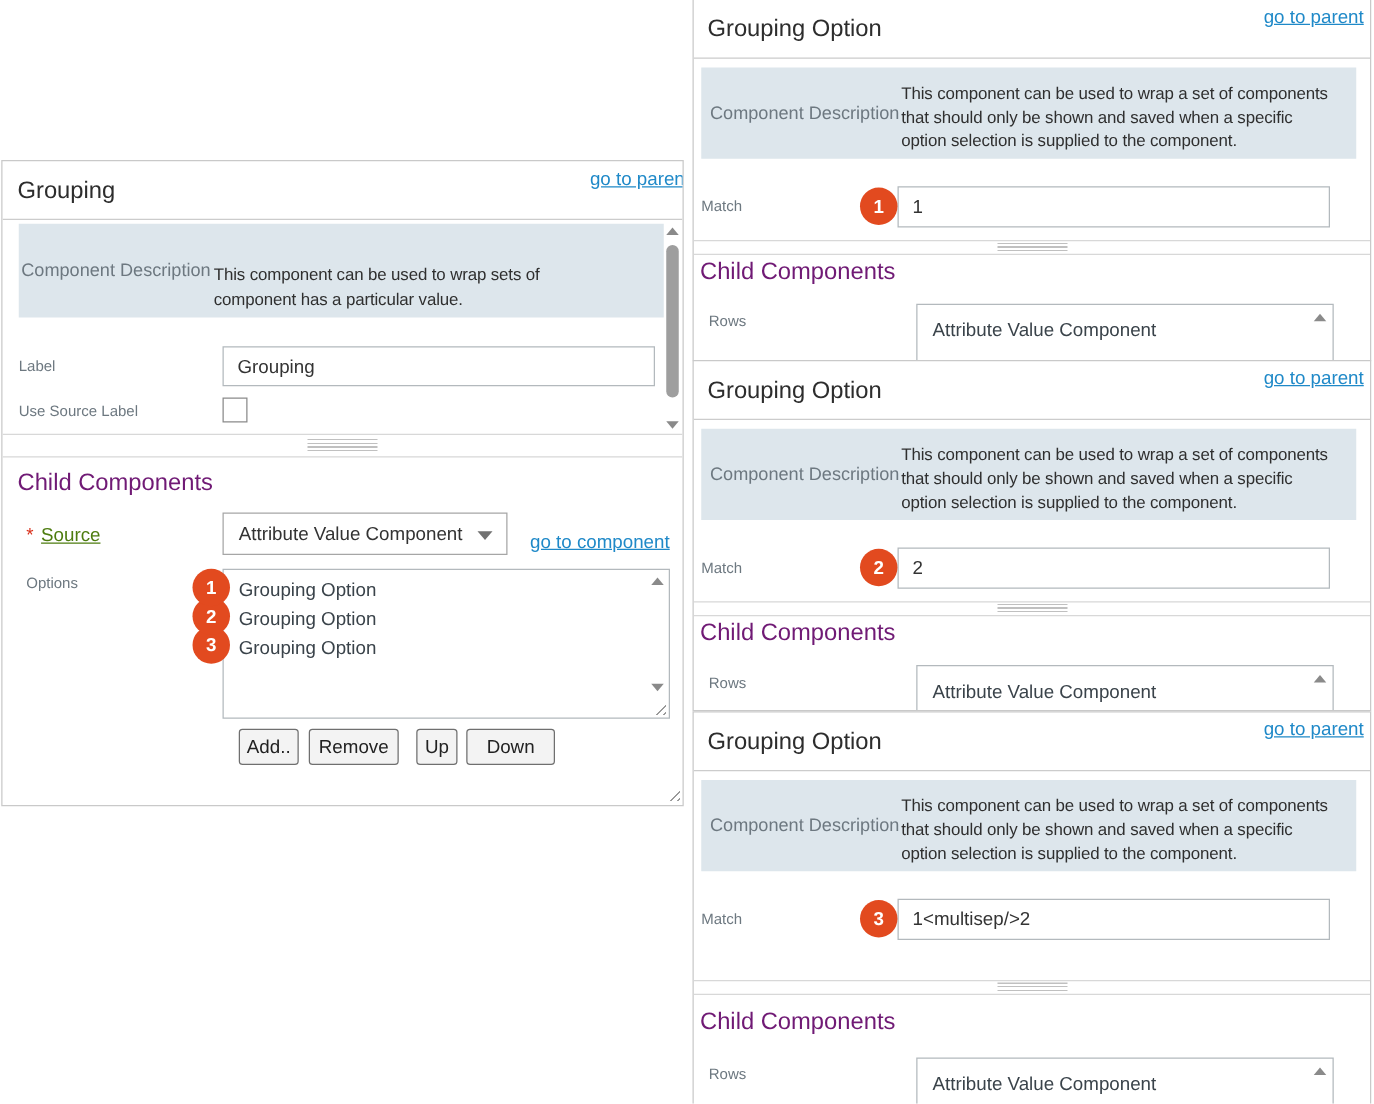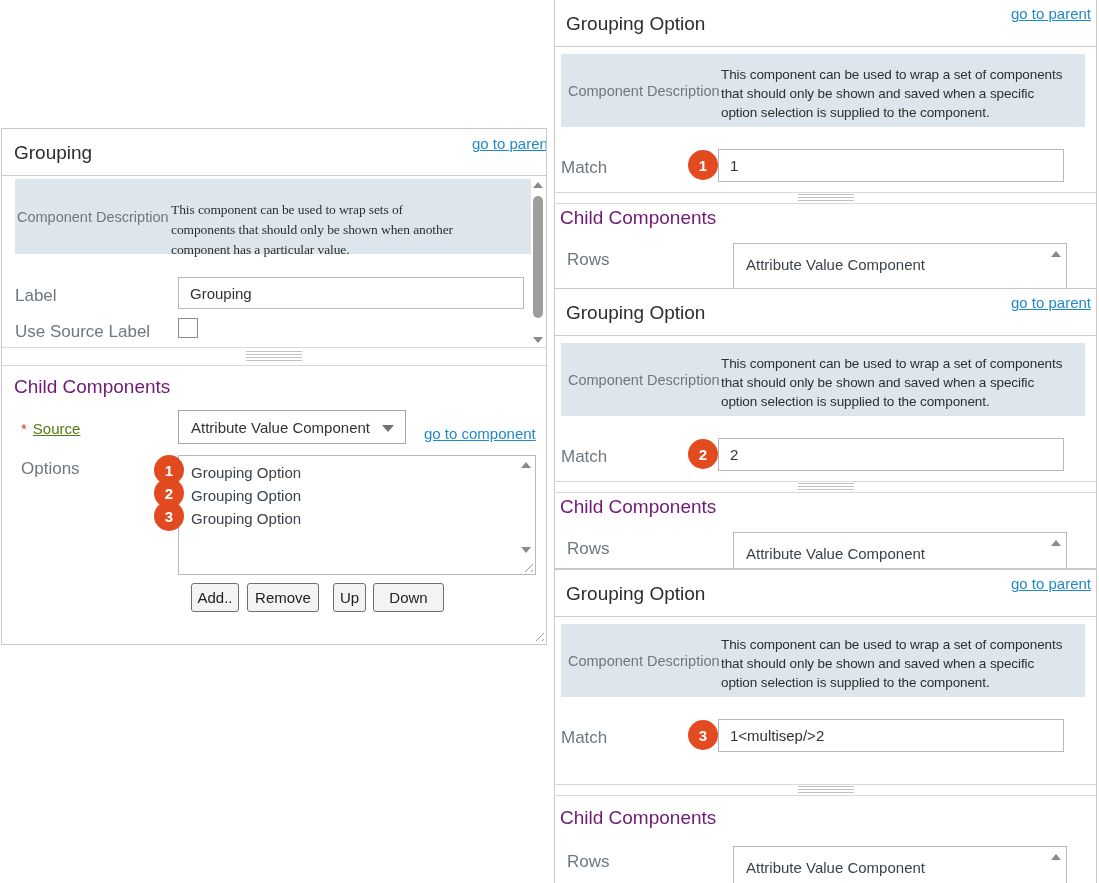--- a/index.html
+++ b/index.html
@@ -24,25 +24,25 @@
   .left-panel .gtp { right: -6px; }
   .rp .gtp { top: 5px; right: 5px; }
 
   .desc-block { position: absolute; background: #dde6ec; display: flex; }
   .left-panel .desc-block { left: 13px; top: 50px; width: 516px; height: 75px; }
   .rp .desc-block { left: 6px; top: 54px; width: 524px; height: 73px; }
   .desc-label { flex: none; display: flex; align-items: center; color: #6d7880; font-size: 14.5px; padding-left: 2px; }
   .left-panel .desc-label { width: 156px; }
   .rp .desc-label { width: 160px; padding-left: 7px; }
   .desc-text { font-size: 13.5px; color: #2f2f2f; white-space: nowrap; letter-spacing: -0.1px; }
-  .left-panel .desc-text { line-height: 20px; padding-top: 21px; font-family: Liberation Serif, serif; }
+  .left-panel .desc-text { line-height: 20px; padding-top: 31px; }
   .rp .desc-text { line-height: 19px; padding-top: 11px; }
   .desc-line { display: block; }
 
-  .f-label { position: absolute; color: #6d7880; font-size: 17px; }
+  .f-label { position: absolute; color: #6d7880; font-size: 12px; }
   .req { color: #d9311c; margin-right: 6px; }
   .src-label { color: #4d7c0f; text-decoration: underline; }
 
   .tbox {
     position: absolute; border: 1px solid #b3b9bd; background: #fff; font-size: 15px; color: #333;
     padding: 0 11px; font-family: "Liberation Sans", sans-serif; outline: none;
   }
   .left-panel .tbox { left: 176px; top: 148px; width: 346px; height: 32px; }
   .rp .tbox { left: 163px; top: 149px; width: 346px; height: 33px; }
 
@@ -131,21 +131,20 @@
 
   <section class="panel left-panel">
     <a class="gtp">go to parent</a>
     <div class="panel-title">Grouping</div>
     <div class="title-rule"></div>
 
     <div class="desc-block">
       <div class="desc-label">Component Description</div>
       <div class="desc-text">
         <span class="desc-line">This component can be used to wrap sets of</span>
-        <span class="desc-line">components that should only be shown when another</span>
         <span class="desc-line">component has a particular value.</span>
       </div>
     </div>
 
     <div class="vsb">
       <div class="tri-up"></div>
       <div class="thumb"></div>
       <div class="tri-down"></div>
     </div>
 

